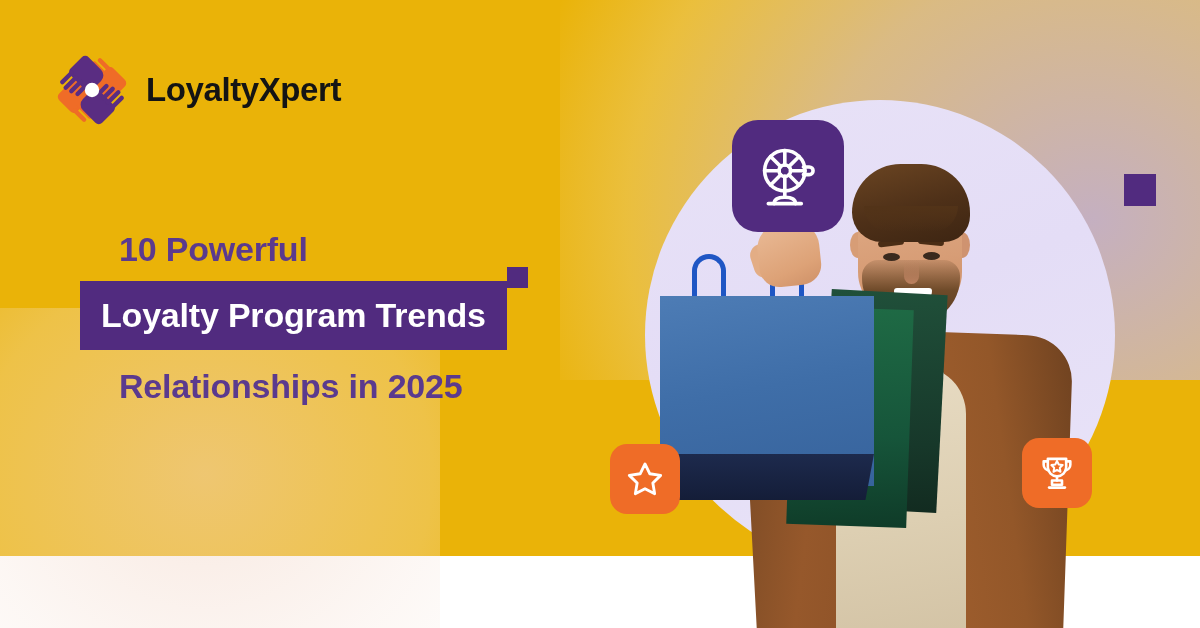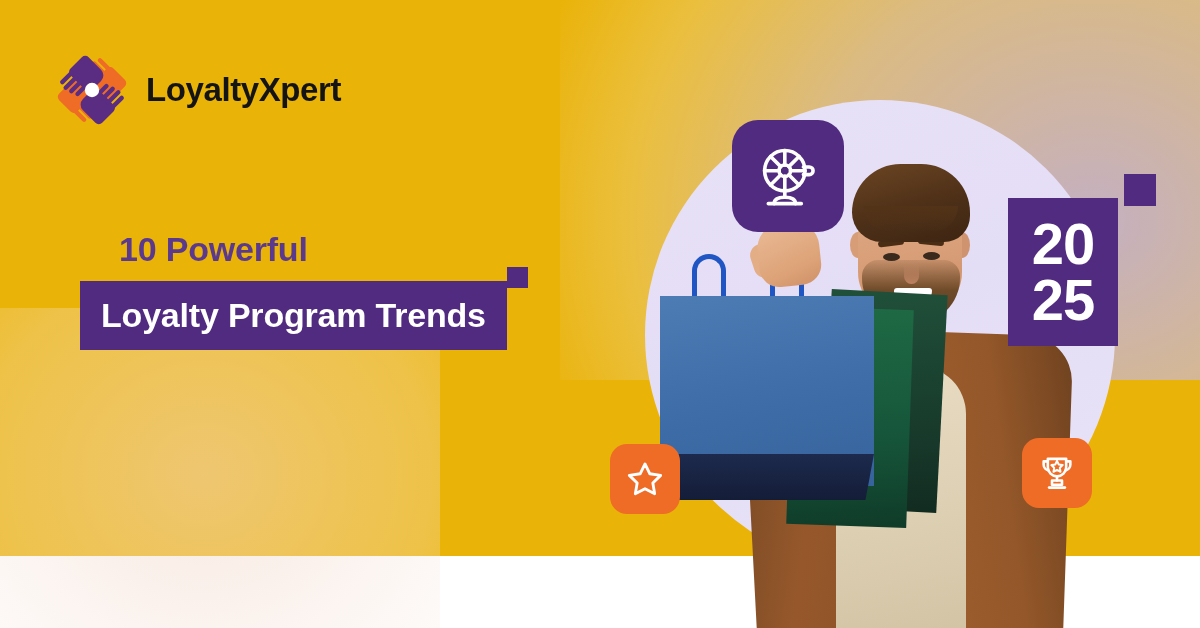--- a/index.html
+++ b/index.html
@@ -364,20 +364,21 @@
 
   <div class="headline">
     <div class="hl-line">10 Powerful</div>
 
     <div class="hl-highlight-wrap">
       <span class="hl-highlight">Loyalty Program Trends</span>
       <span class="hl-square"></span>
     </div>
 
     <div class="hl-tail">
+      <div class="hl-line">Relationships in 2025</div>
     </div>
   </div>
 
   <div class="person">
     <div class="p-part p-jacket-l"></div>
     <div class="p-part p-jacket-r"></div>
     <div class="p-part p-sweater"></div>
     <div class="p-part p-collar"></div>
     <div class="p-part p-neck"></div>
     <div class="p-part p-ear-l"></div>
@@ -439,19 +440,15 @@
         <path d="M13 10 h-5 v4 a7 7 0 0 0 6 6.9"></path>
         <path d="M35 10 h5 v4 a7 7 0 0 1 -6 6.9"></path>
         <line x1="24" y1="28" x2="24" y2="33"></line>
         <path d="M18 33 h12 v5 h-12 z"></path>
         <line x1="14.5" y1="41.5" x2="33.5" y2="41.5"></line>
         <path d="M24 9.5 l2.1 4.3 4.7 0.7 -3.4 3.3 0.8 4.7 -4.2 -2.2 -4.2 2.2 0.8 -4.7 -3.4 -3.3 4.7 -0.7 z" stroke-width="2.4"></path>
       </g>
     </svg>
   </div>
 
-  <div class="year-badge">
-    <span class="year-line">20</span>
-    <span class="year-line">25</span>
-  </div>
   <div class="year-square"></div>
 
 </div>
 
 </body></html>

